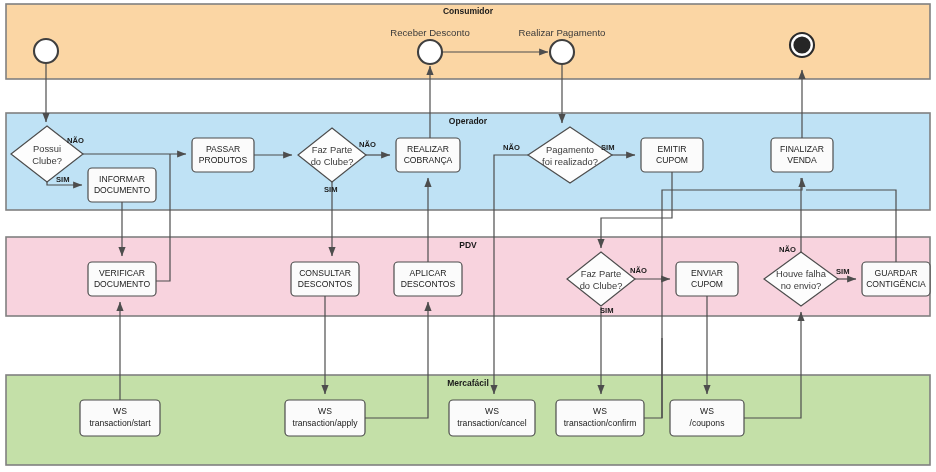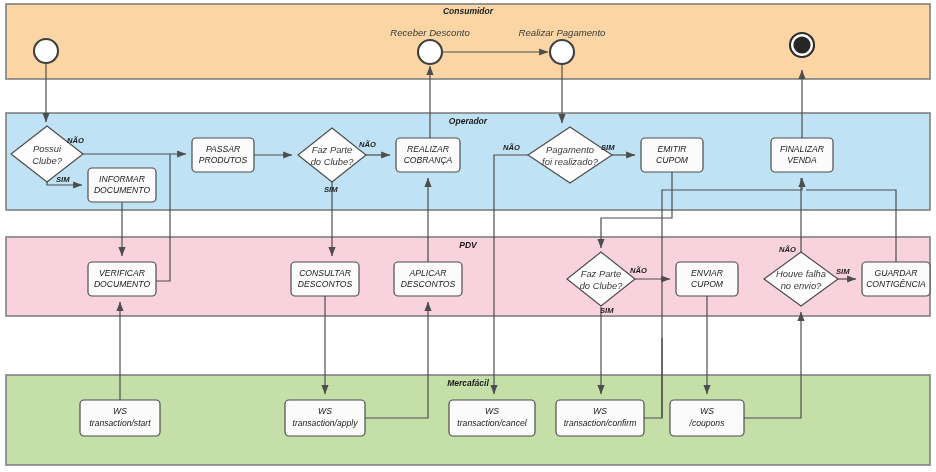--- a/index.html
+++ b/index.html
@@ -1,18 +1,18 @@
 <!DOCTYPE html>
 <html><head>
 <meta charset="utf-8">
 <style>
   html,body{margin:0;padding:0;background:#ffffff;}
   body{width:936px;height:472px;overflow:hidden;
        font-family:"Liberation Sans",sans-serif;}
-  #diagram{position:relative;width:936px;height:336px;font-style:italic;}
+  #diagram{position:relative;width:936px;height:336px;}
   svg{display:block;}
   .lane-title{font-size:8.5px;font-weight:bold;fill:#1a1a1a;}
   .node-label{font-size:8.6px;fill:#1a1a1a;}
   .gw-label{font-size:9.4px;fill:#3a3a3a;}
   .edge-label{font-size:7.6px;font-weight:bold;fill:#1a1a1a;}
   .ev-label{font-size:9.6px;fill:#3a3a3a;}
   .flow{fill:none;stroke:#4d4d4d;stroke-width:1.2;}
   .lane{stroke:#808080;stroke-width:1.6;}
   .box{fill:#fbfbfb;stroke:#4d4d4d;stroke-width:1.2;}
   .dia{fill:#fdfdfd;stroke:#4d4d4d;stroke-width:1.2;}

